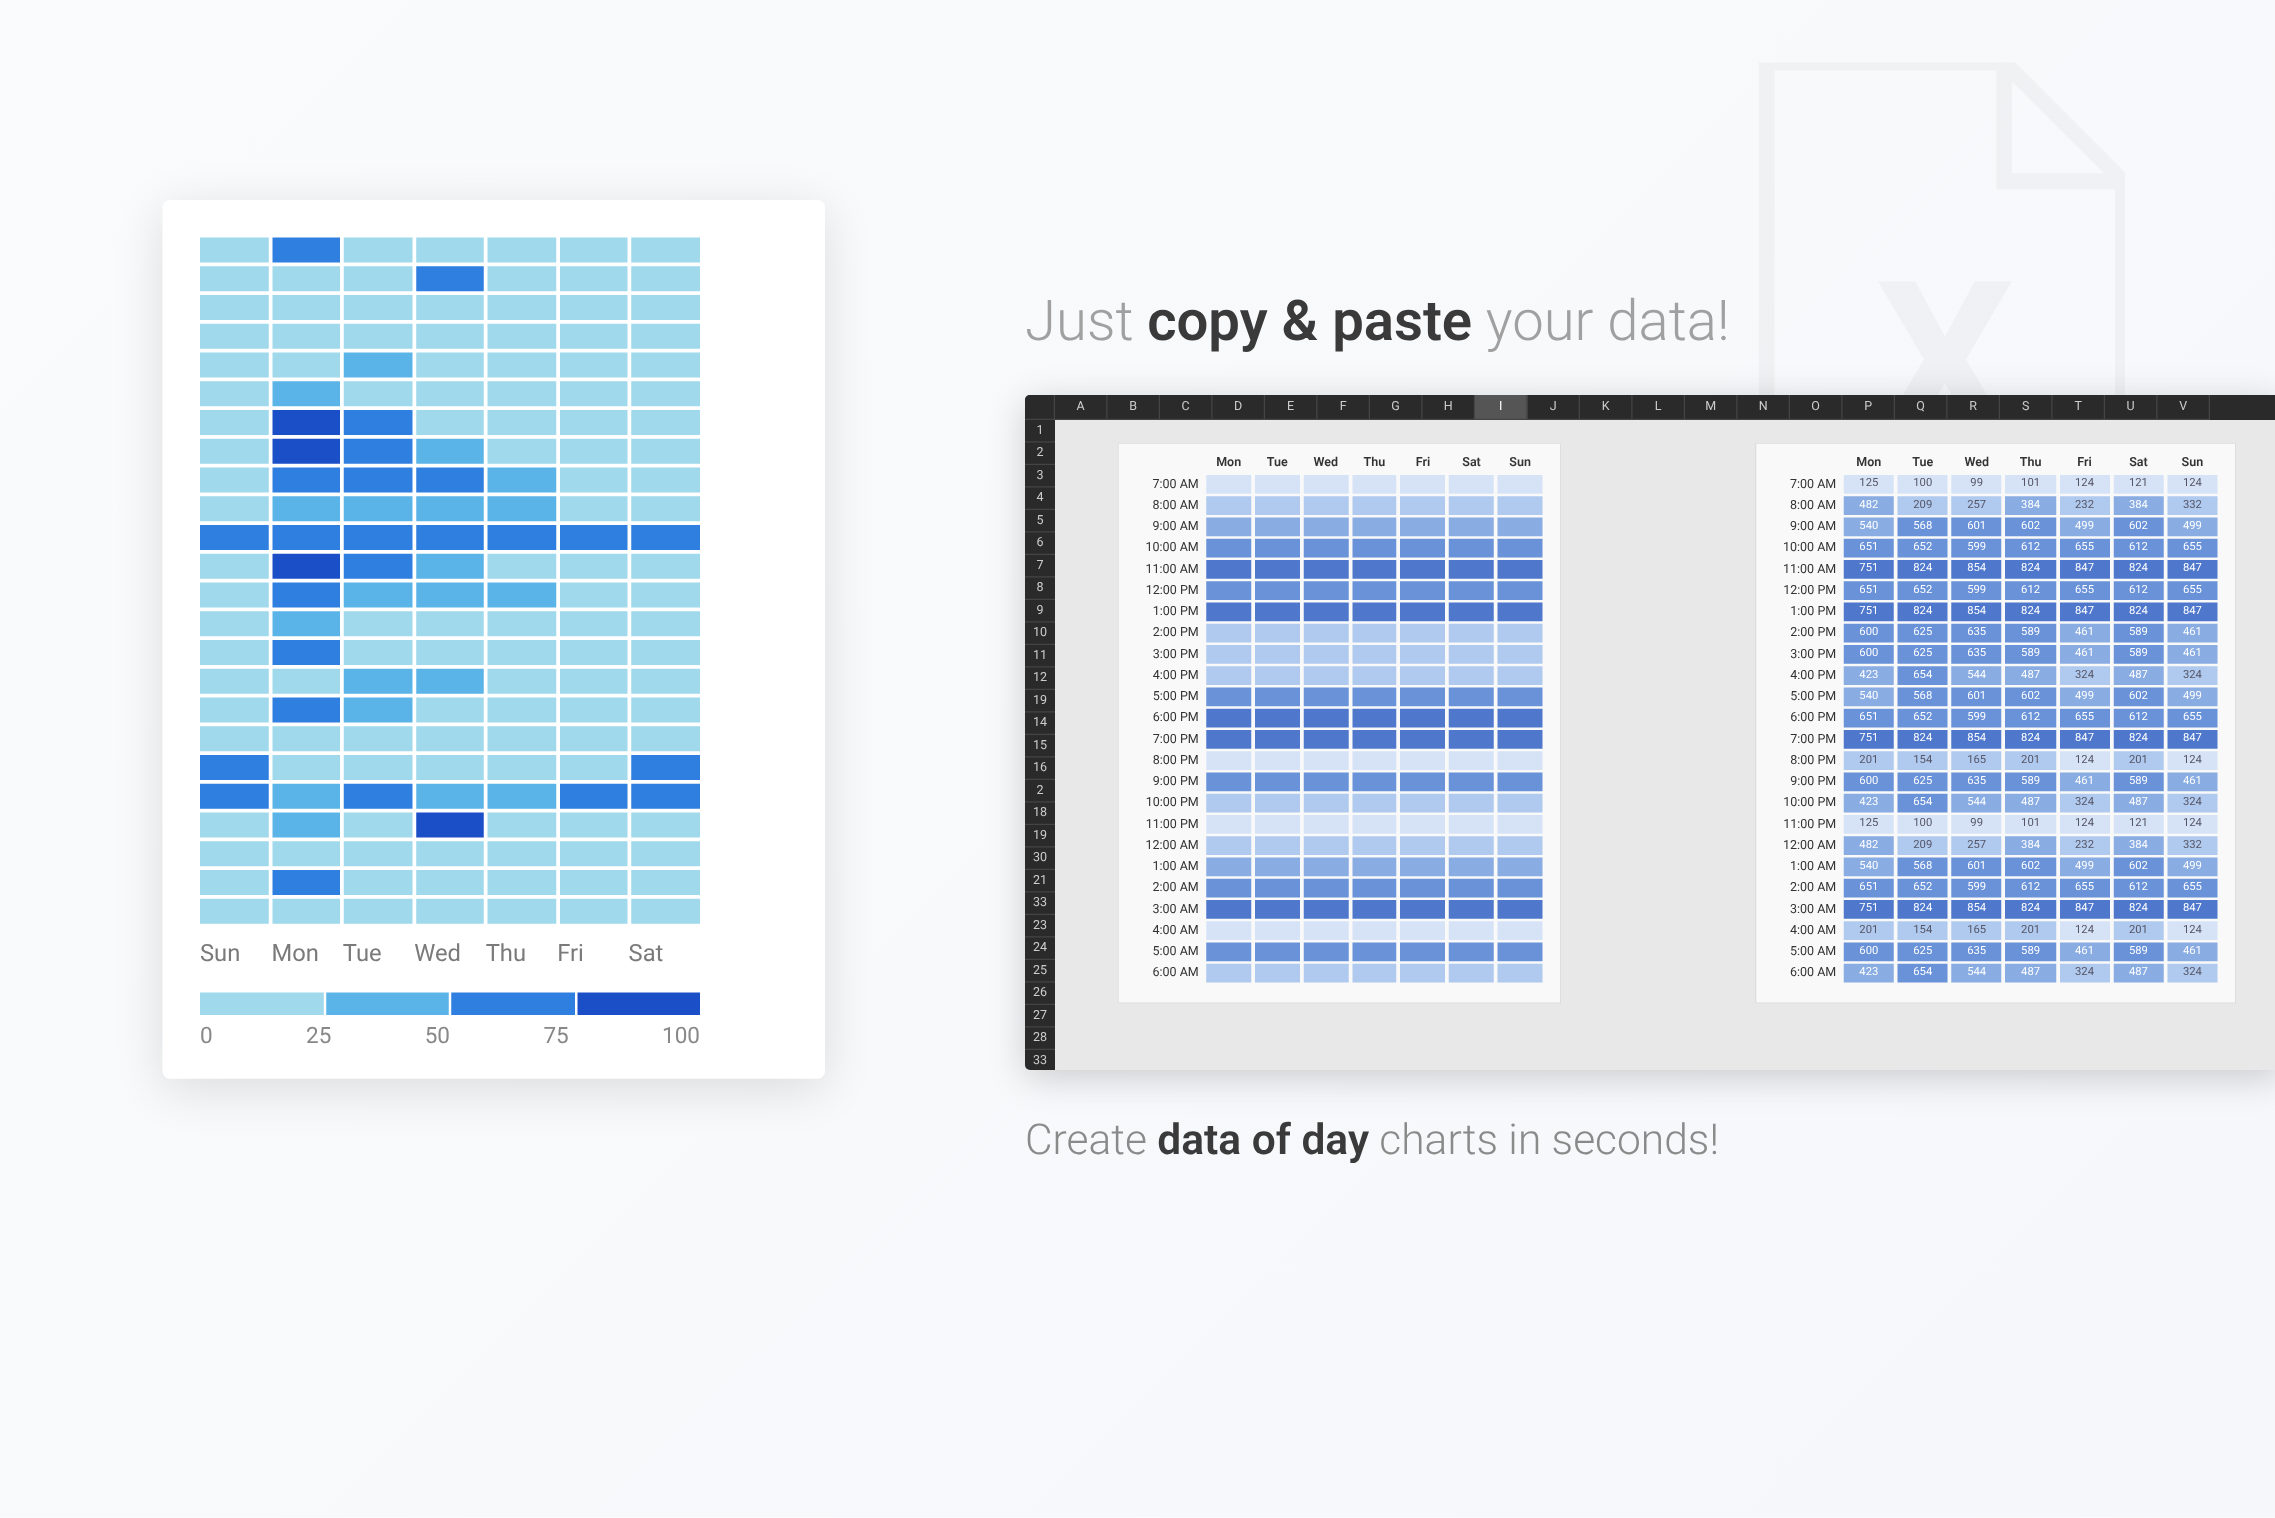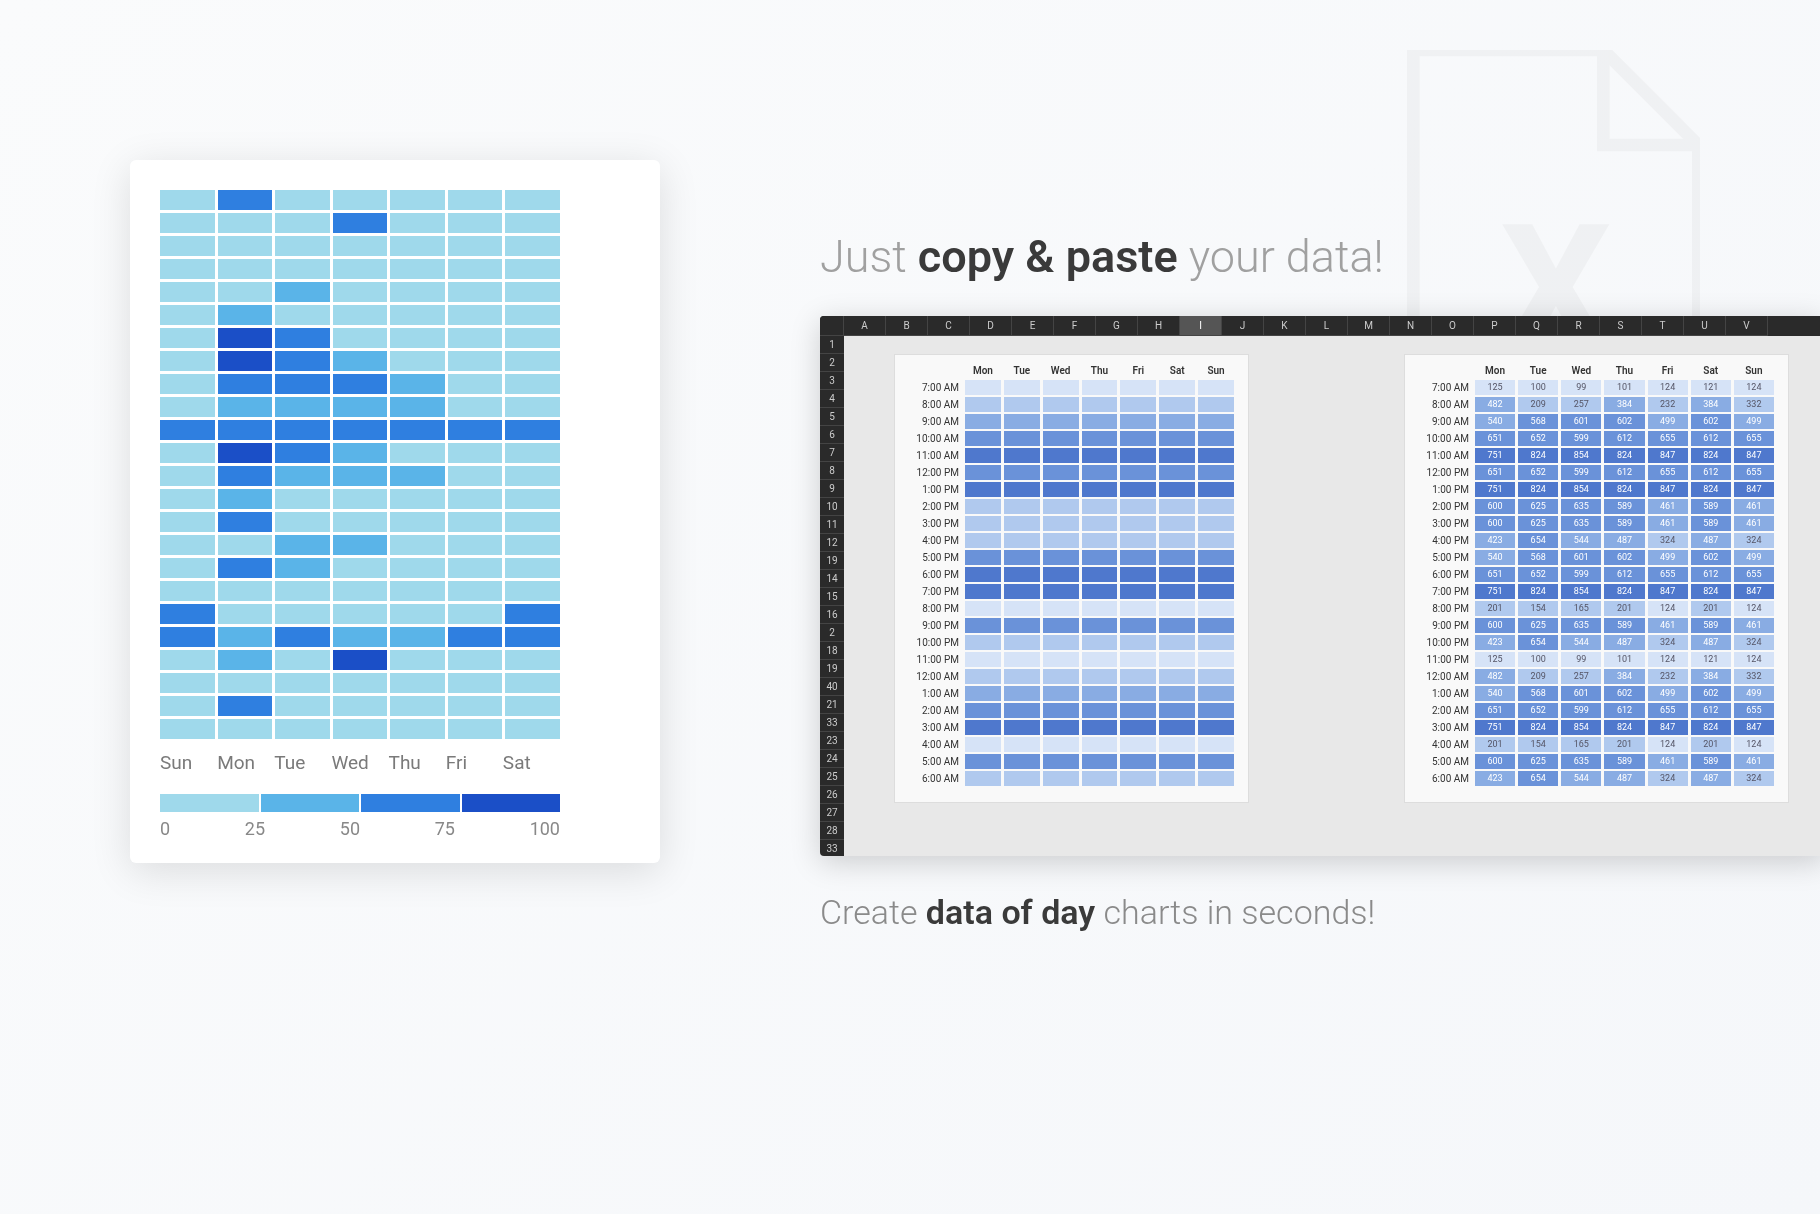--- a/index.html
+++ b/index.html
@@ -440,21 +440,21 @@
         <div class="ss-row">10</div>
         <div class="ss-row">11</div>
         <div class="ss-row">12</div>
         <div class="ss-row">19</div>
         <div class="ss-row">14</div>
         <div class="ss-row">15</div>
         <div class="ss-row">16</div>
         <div class="ss-row">2</div>
         <div class="ss-row">18</div>
         <div class="ss-row">19</div>
-        <div class="ss-row">40</div>
+        <div class="ss-row">30</div>
         <div class="ss-row">21</div>
         <div class="ss-row">33</div>
         <div class="ss-row">23</div>
         <div class="ss-row">24</div>
         <div class="ss-row">25</div>
         <div class="ss-row">26</div>
         <div class="ss-row">27</div>
         <div class="ss-row">28</div>
         <div class="ss-row">33</div>
       </div>

